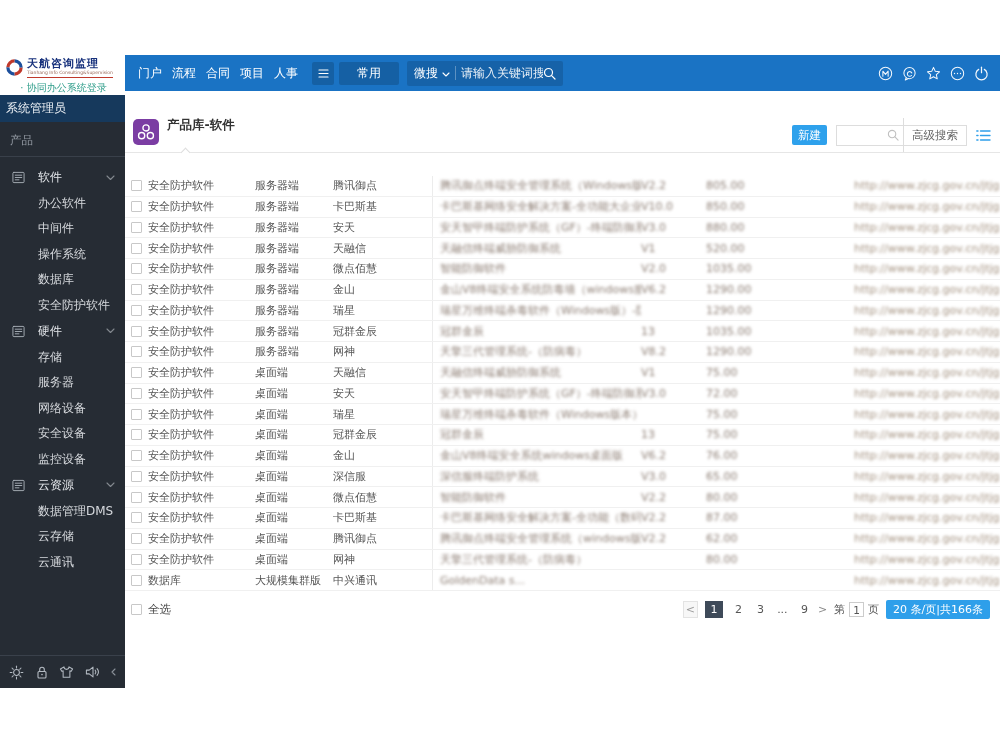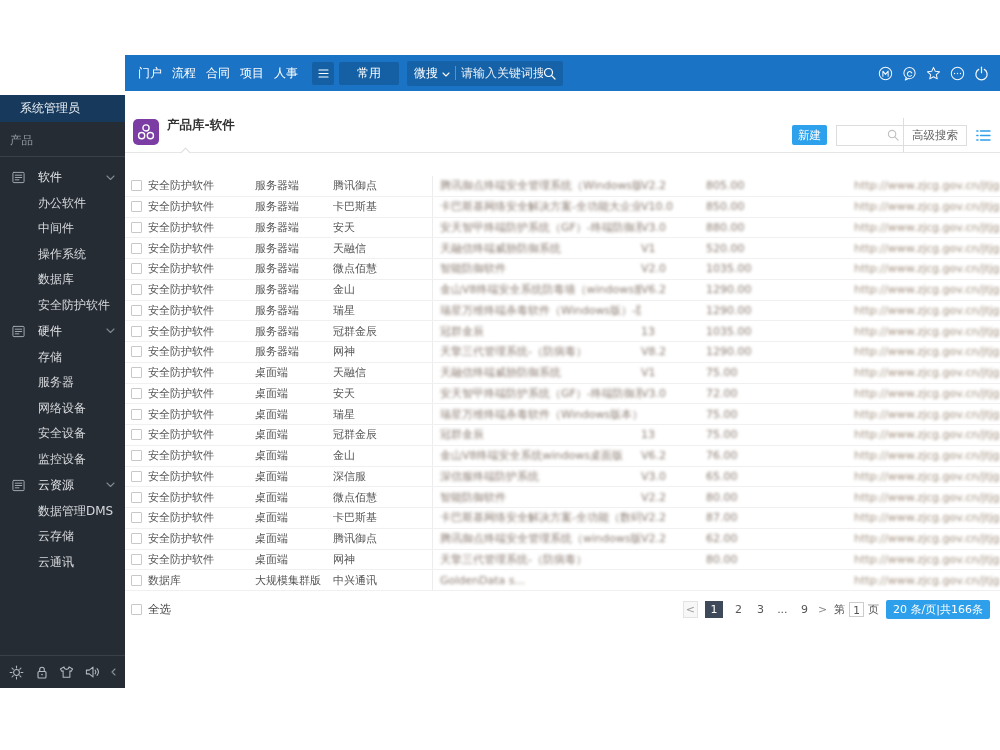--- a/index.html
+++ b/index.html
@@ -35,21 +35,21 @@
   .search-vline { width:1px; height:14px; background:rgba(255,255,255,.3); margin-right:5px; }
   .search-input { background:transparent; border:none; outline:none; color:#fff; width:82px;
                   font-size:12px; font-family:"DejaVu Sans",sans-serif; }
   .search-input::placeholder { color:rgba(255,255,255,.9); }
   .top-icons { margin-left:auto; display:flex; align-items:center; gap:9px; padding-right:11px; }
   .top-icons svg { display:block; cursor:pointer; opacity:.95; }
 
   
   .sidebar { position:absolute; left:0; top:95px; width:125px; height:593px; background:#262c34; }
   .role-band { height:27px; background:#16395c; color:#eef2f6; font-size:12px; line-height:27px;
-               padding-left:20px; }
+               padding-left:6px; }
   .section-label { color:#939aa3; font-size:11.5px; padding:11px 0 8px 10px; }
   .side-divider { border-top:1px solid #39404a; }
   .menu { list-style:none; padding-top:7px; }
   .group-row { display:flex; align-items:center; height:27px; padding:0 10px 0 12px; color:#e3e6ea;
                font-size:12px; cursor:pointer; }
   .group-icon { margin-right:13px; flex:none; }
   .group-chevron { margin-left:auto; opacity:.55; }
   .sub-row { height:25.4px; line-height:25.4px; padding-left:38px; color:#d7dade; font-size:12px;
              cursor:pointer; white-space:nowrap; }
   .side-footer { position:absolute; bottom:0; left:0; right:0; height:33px;
@@ -119,20 +119,34 @@
   .pg-size { background:#2e9fea; color:#fff; padding:2px 7px; border-radius:2px; font-size:11px;
              cursor:pointer; white-space:nowrap; }
 
   svg.ln { fill:none; stroke-linecap:round; stroke-linejoin:round; }
 </style>
 </head>
 <body>
 
 <div class="page">
 
+  <div class="logo-box">
+    <div class="logo-row">
+      <svg class="logo-mark" width="17" height="17" viewBox="0 0 18 18">
+        <circle cx="9" cy="9" r="7" fill="none" stroke="#c0392b" stroke-width="3.4" stroke-dasharray="11 11"></circle>
+        <circle cx="9" cy="9" r="7" fill="none" stroke="#1c4f9c" stroke-width="3.4" stroke-dasharray="11 11" stroke-dashoffset="11"></circle>
+        <circle cx="9" cy="9" r="2.6" fill="#fff"></circle>
+      </svg>
+      <div class="logo-texts">
+        <div class="logo-title">天航咨询监理</div>
+        <div class="logo-sub">Tianhang Info Consulting&amp;Supervision</div>
+      </div>
+    </div>
+    <div class="logo-login">· 协同办公系统登录</div>
+  </div>
 
   <div class="topnav">
     <ul class="nav-items">
         <li class="nav-item">门户</li>
         <li class="nav-item">流程</li>
         <li class="nav-item">合同</li>
         <li class="nav-item">项目</li>
         <li class="nav-item">人事</li>
       </ul>
     <div class="nav-sq">

